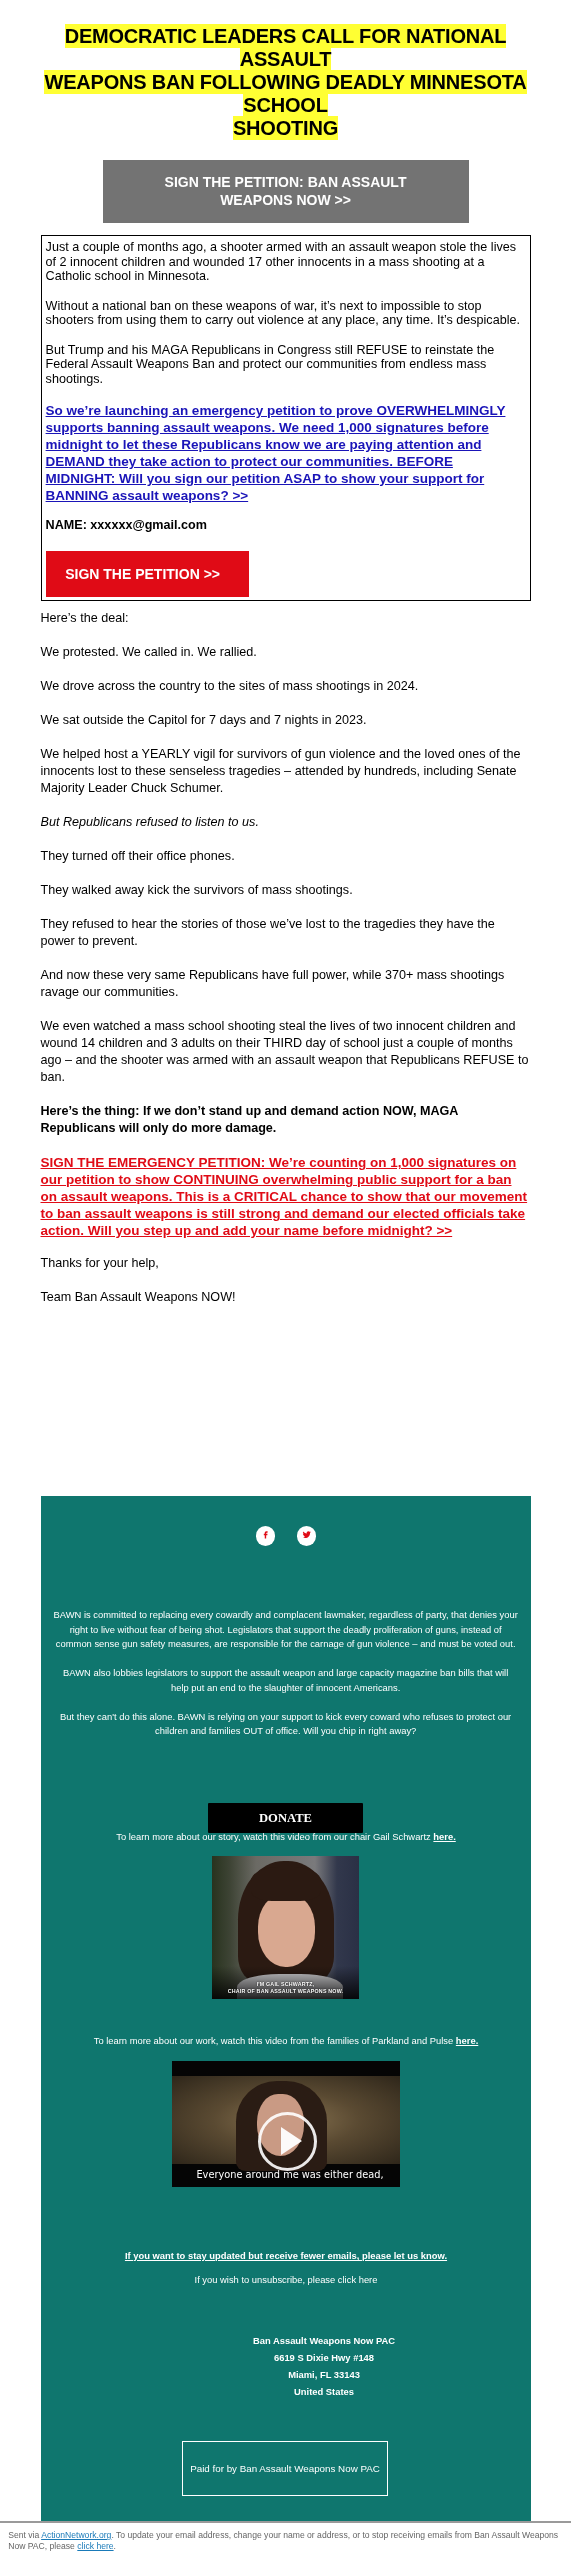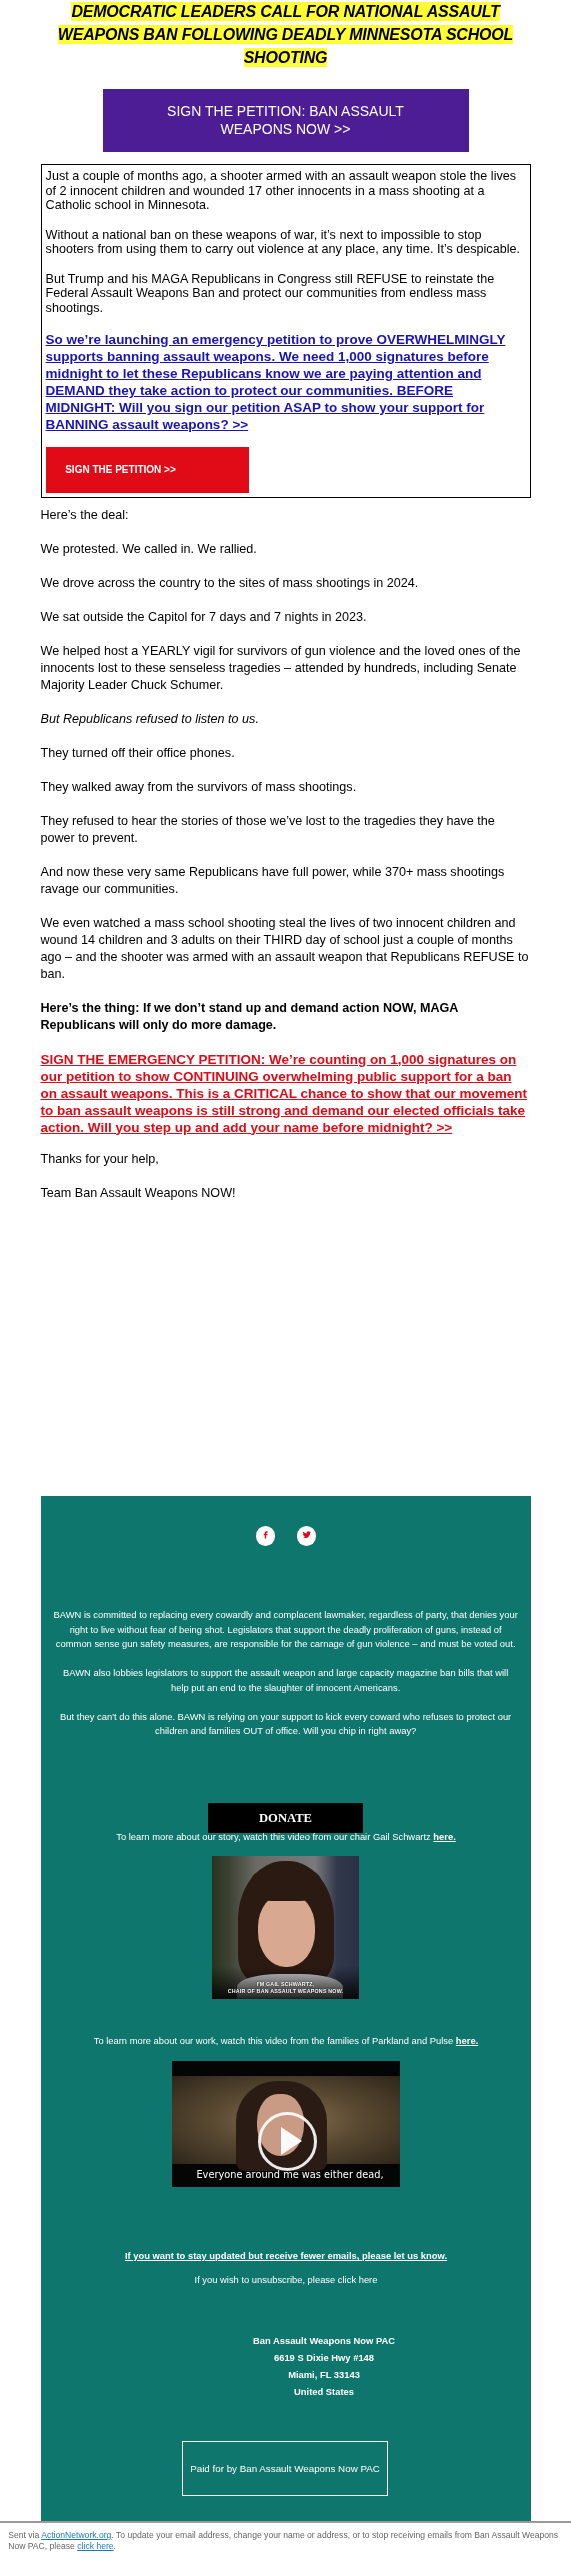--- a/index.html
+++ b/index.html
@@ -2,40 +2,40 @@
 <html style="font-size:13px"><head>
   <meta charset="utf-8">
   <style>
     * { box-sizing: border-box; margin: 0; padding: 0; }
     html, body { width: 571px; background: #ffffff; }
     body { font-family: "Liberation Sans", sans-serif; color: #000; }
     .page { width: 571px; position: relative; height: 2576px; }
 
     
     .headline {
+      padding-top: 25px;
       text-align: center;
       font-weight: bold;
-      font-size: 16px;
+      font-size: 20px;
       line-height: 23px;
       width: 490px;
       margin: 0 auto;
       letter-spacing: -0.2px;
-      font-style: italic;
     }
     .headline span { background: #ffff33; padding: 0.8px 0; }
 
     .top-btn-wrap { text-align: center; margin-top: 20.4px; }
     .top-btn {
       display: block;
       width: 366px;
       height: 63px;
       margin: 0 auto;
-      background: #4c1d95;
+      background: #737373;
       color: #ffffff;
-      font-weight: normal;
+      font-weight: bold;
       font-size: 14px;
       line-height: 18px;
       padding-top: 13px;
       text-decoration: none;
       text-align: center;
     }
 
     
     .box {
       margin: 11.4px auto 0;
@@ -55,21 +55,21 @@
       margin-bottom: 14.7px;
     }
     .box p.name-line { font-weight: bold; font-size: 12.6px; margin-bottom: 18px; }
     .petition-btn {
       display: block;
       width: 203px;
       height: 46px;
       background: #e00b16;
       color: #fff;
       font-weight: bold;
-      font-size: 10px;
+      font-size: 14px;
       line-height: 46px;
       padding-left: 19.6px;
       text-decoration: none;
     }
 
     
     .body { width: 490px; margin: 9px auto 0; font-size: 12.6px; line-height: 17px; }
     .body p { margin-bottom: 17px; }
     .body p.italic { font-style: italic; }
     .body p.bold { font-weight: bold; }
@@ -254,32 +254,33 @@
       <span>SIGN THE PETITION: BAN ASSAULT</span><br>
       <span>WEAPONS NOW &gt;&gt;</span>
     </a>
   </div>
 
   <div class="box">
     <p>Just a couple of months ago, a shooter armed with an assault weapon stole the lives of 2 innocent children and wounded 17 other innocents in a mass shooting at a Catholic school in Minnesota.</p>
     <p>Without a national ban on these weapons of war, it’s next to impossible to stop shooters from using them to carry out violence at any place, any time. It’s despicable.</p>
     <p>But Trump and his MAGA Republicans in Congress still REFUSE to reinstate the Federal Assault Weapons Ban and protect our communities from endless mass shootings.</p>
     <p class="blue-link">So we’re launching an emergency petition to prove OVERWHELMINGLY supports banning assault weapons. We need 1,000 signatures before midnight to let these Republicans know we are paying attention and DEMAND they take action to protect our communities. BEFORE MIDNIGHT: Will you sign our petition ASAP to show your support for BANNING assault weapons? &gt;&gt;</p>
+    <p class="name-line">NAME: xxxxxx@gmail.com</p>
     <a class="petition-btn" href="#">SIGN THE PETITION &gt;&gt;</a>
   </div>
 
   <div class="body">
     <p>Here’s the deal:</p>
     <p>We protested. We called in. We rallied.</p>
     <p>We drove across the country to the sites of mass shootings in 2024.</p>
     <p>We sat outside the Capitol for 7 days and 7 nights in 2023.</p>
     <p>We helped host a YEARLY vigil for survivors of gun violence and the loved ones of the innocents lost to these senseless tragedies – attended by hundreds, including Senate Majority Leader Chuck Schumer.</p>
     <p class="italic">But Republicans refused to listen to us.</p>
     <p>They turned off their office phones.</p>
-    <p>They walked away from the survivors of mass shootings.</p>
+    <p>They walked away kick the survivors of mass shootings.</p>
     <p>They refused to hear the stories of those we’ve lost to the tragedies they have the power to prevent.</p>
     <p>And now these very same Republicans have full power, while 370+ mass shootings ravage our communities.</p>
     <p>We even watched a mass school shooting steal the lives of two innocent children and wound 14 children and 3 adults on their THIRD day of school just a couple of months ago – and the shooter was armed with an assault weapon that Republicans REFUSE to ban.</p>
     <p class="bold">Here’s the thing: If we don’t stand up and demand action NOW, MAGA Republicans will only do more damage.</p>
     <p class="red-link">SIGN THE EMERGENCY PETITION: We’re counting on 1,000 signatures on our petition to show CONTINUING overwhelming public support for a ban on assault weapons. This is a CRITICAL chance to show that our movement to ban assault weapons is still strong and demand our elected officials take action. Will you step up and add your name before midnight? &gt;&gt;</p>
     <p>Thanks for your help,</p>
     <p>Team Ban Assault Weapons NOW!</p>
   </div>
 
   <div class="red-footer">

